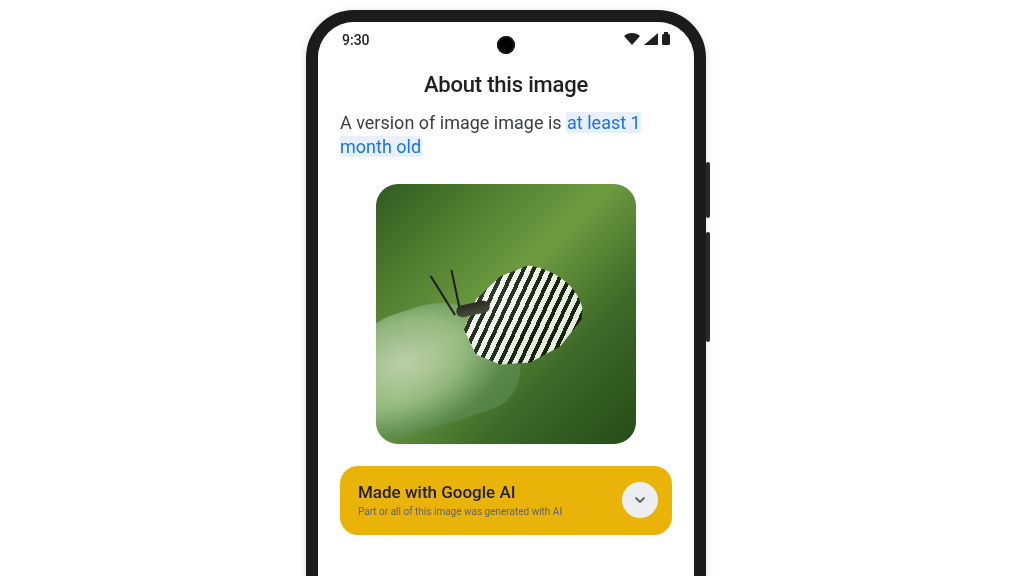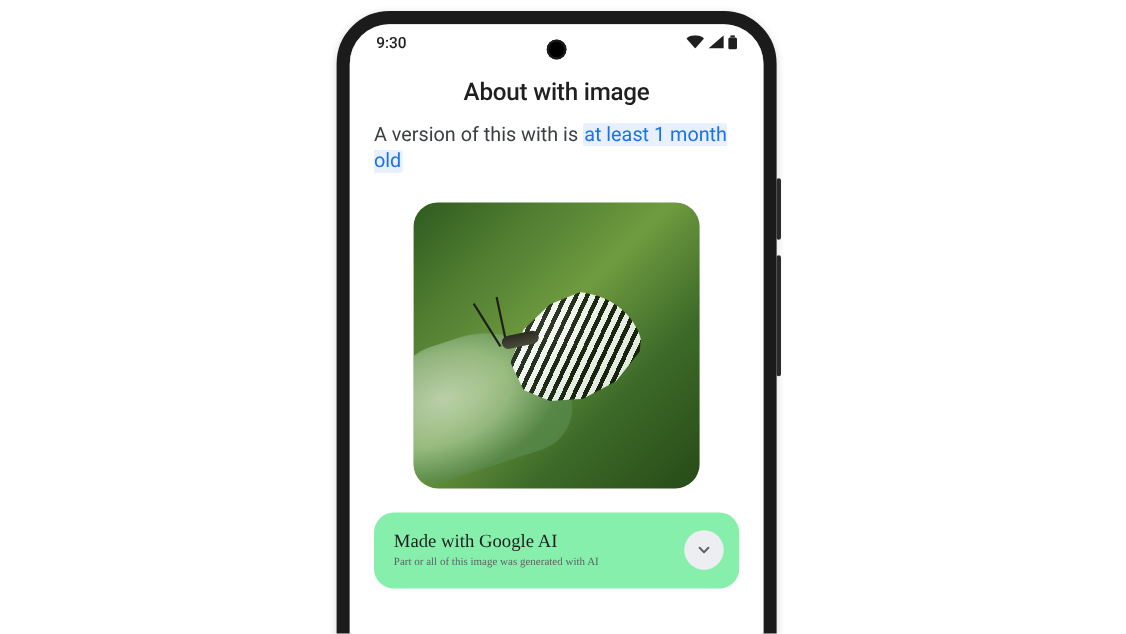--- a/index.html
+++ b/index.html
@@ -103,25 +103,24 @@
   .antenna {
     position: absolute;
     left: 8px; top: 10px;
     width: 2px; height: 46px;
     background: #1f1f1a;
     transform-origin: bottom;
   }
   .antenna.a1 { transform: rotate(-32deg); }
   .antenna.a2 { transform: rotate(-12deg); left: 14px; }
   .card {
-    background: #86efac;
+    background: #eab308;
     border-radius: 18px;
     padding: 16px 18px 18px;
     position: relative;
-    font-family: Liberation Serif, serif;
   }
   .card h3 { font-size: 17px; font-weight: 500; color: #1f1f1f; margin-bottom: 4px; }
   .card p { font-size: 10px; color: #5f6368; }
   .chev {
     position: absolute;
     right: 14px; top: 50%;
     transform: translateY(-50%);
     width: 36px; height: 36px;
     border-radius: 50%;
     background: #eceef1;
@@ -152,24 +151,24 @@
           <span class="battery-icon">
             <svg width="8" height="13" viewBox="0 0 8 13">
                 <rect x="2" y="0" width="4" height="2" fill="#1f1f1f"></rect>
                 <rect x="0" y="2" width="8" height="11" rx="1.5" fill="#1f1f1f"></rect>
               </svg>
           </span>
         </span>
       </div>
 
       <div class="content">
-        <h1 class="title">About with image</h1>
+        <h1 class="title">About this image</h1>
 
         <p class="meta-line">
-          <span>A version of this with is </span><span class="hl">at least 1 month old</span>
+          <span>A version of image image is </span><span class="hl">at least 1 month old</span>
         </p>
 
         <div class="image-card">
           <div class="leaf"></div>
           <div class="butterfly">
             <div class="antenna a1"></div>
             <div class="antenna a2"></div>
             <div class="wing"></div>
             <div class="body"></div>
           </div>

